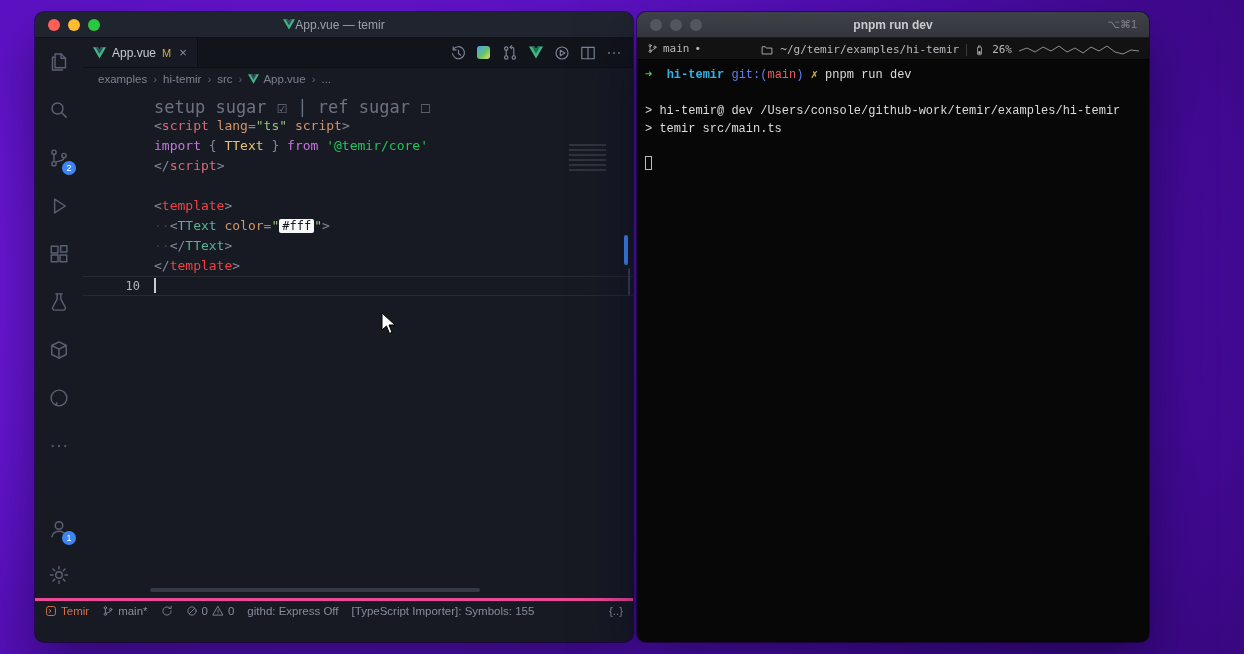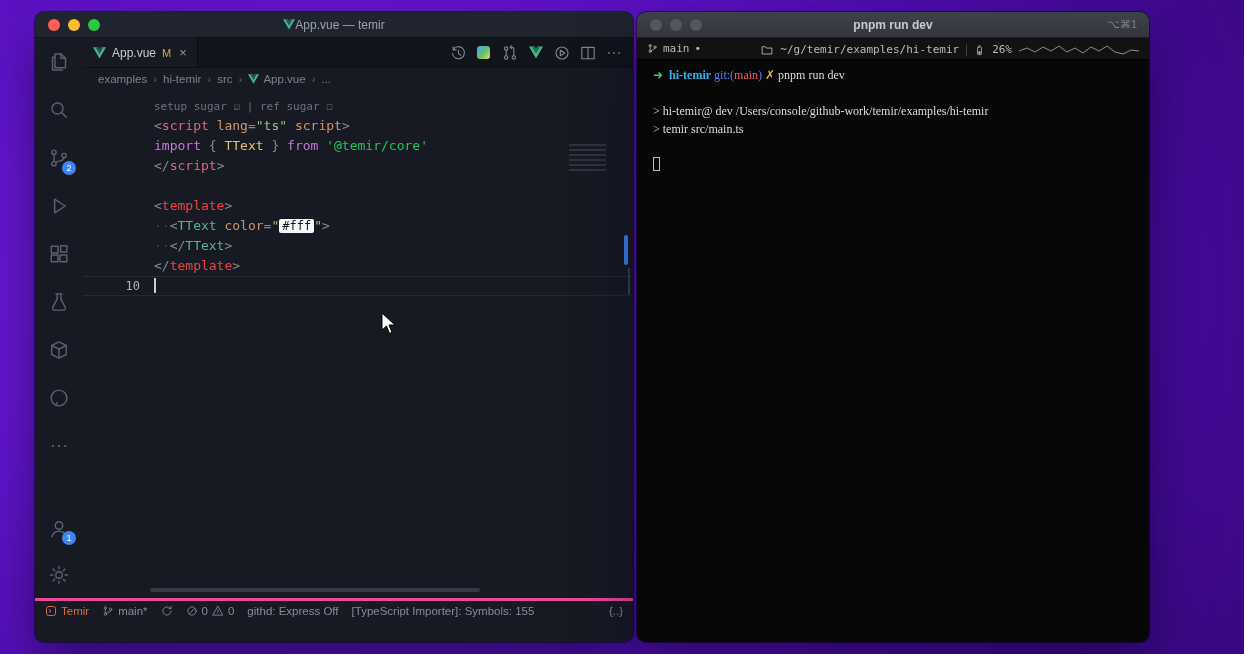--- a/index.html
+++ b/index.html
@@ -33,21 +33,21 @@
   .ed-actions{margin-left:auto;display:flex;align-items:center;gap:3px;padding-right:8px;color:#7e8496}
   .ed-actions .slot{width:23px;height:23px;display:flex;align-items:center;justify-content:center}
   .grad-sq{width:13px;height:13px;border-radius:3px;background:linear-gradient(135deg,#41a7f5 0%,#6ac06b 55%,#e7e35c 100%)}
   .crumbs{height:22px;display:flex;align-items:center;gap:6px;padding-left:15px;font-size:11.5px;color:#7c8292}
   .crumbs .sep{color:#5a6070}
   .crumbs .ci{display:flex;align-items:center;gap:4px}
   .code-wrap{flex:1;position:relative;padding-top:8px;font-family:"DejaVu Sans Mono","Liberation Mono",monospace;font-size:13px}
   .code-line{display:flex;height:20px;line-height:20px}
   .code-line .gutter{width:71px;flex-shrink:0;text-align:right;padding-right:14px;color:#7b8290;font-size:12px}
   .code-line .lc{white-space:pre}
-  .code-line.lens{height:18px;line-height:18px;font-size:11px}
+  .code-line.lens{height:18px;line-height:18px;font-size:17px}
   .code-line.current{box-shadow:inset 0 1px 0 rgba(255,255,255,.07), inset 0 -1px 0 rgba(255,255,255,.07)}
   .code-line.current .gutter{color:#aeb4c0}
   .ck-p{color:#828999}.ck-tag{color:#e0697a}.ck-attr{color:#d2966a}.ck-str{color:#96c37a}
   .ck-str2{color:#22c55e}.ck-kw{color:#c678dd}.ck-type{color:#e3c078}.ck-tpl{color:#ef4444}
   .ck-comp{color:#56b394}.ck-w{color:#d4d7de}.ck-ws{color:#3b414e}.ck-lens{color:#6c7380}
   .chip{background:#f7f8f9;color:#15181f;border-radius:2px;padding:0 3px;font-size:12px}
   .rainbow{display:inline-block;width:15px;height:13px;border-radius:3px 7px 3px 3px;vertical-align:-2px;margin-right:2px;
     background:linear-gradient(160deg,#ff5a5a 0%,#ffb13d 25%,#ffe84a 45%,#58c35c 65%,#3f8ef0 85%,#8a5cf5 100%)}
   .caret{display:inline-block;width:2px;height:15px;background:#c7ccd6;vertical-align:-3px}
   .minimap{position:absolute;top:54px;right:12px;width:52px;height:28px;opacity:.55;
@@ -63,21 +63,21 @@
   
   #terminal{left:637px;top:12px;width:512px;height:630px;background:#070708}
   .t-titlebar{height:26px;background:linear-gradient(#3e4147,#33363c);border-bottom:1px solid #1c1d20;display:flex;align-items:center;justify-content:center;position:relative}
   .t-title{font-size:12px;font-weight:bold;color:#c9cbce}
   .t-shortcut{position:absolute;right:12px;font-size:11px;color:#808287}
   .t-infobar{height:22px;background:#121213;border-bottom:1px solid #000;display:flex;align-items:center;gap:6px;padding:0 10px;
     font-family:"DejaVu Sans Mono","Liberation Mono",monospace;font-size:11px;color:#b9bbbe}
   .t-infobar .left{display:flex;align-items:center;gap:5px}
   .t-infobar .right{margin-left:auto;display:flex;align-items:flex-end;gap:7px}
   .t-divider{width:1px;height:12px;background:#3c3d40}
-  .t-body{padding:6px 16px;font-family:Liberation Serif, serif;font-size:12px;line-height:18px;color:#dcdcdc}
+  .t-body{padding:6px 8px;font-family:Liberation Mono, monospace;font-size:12px;line-height:18px;color:#dcdcdc}
   .t-line{white-space:pre;height:18px}
   .tk-green{color:#50c16e}.tk-cyan{color:#30b3e6}.tk-blue{color:#5d7ef2}.tk-red{color:#ef5a63}
   .tk-yellow{color:#ddb84a}.tk-fg{color:#dcdcdc}
   .b{font-weight:bold}
   .hollow-cursor{display:inline-block;width:7px;height:14px;border:1px solid #bdbdbd;vertical-align:-2px}
   
   .pointer{position:absolute;left:381px;top:312px;z-index:60}
 </style>
 </head>
 <body>

